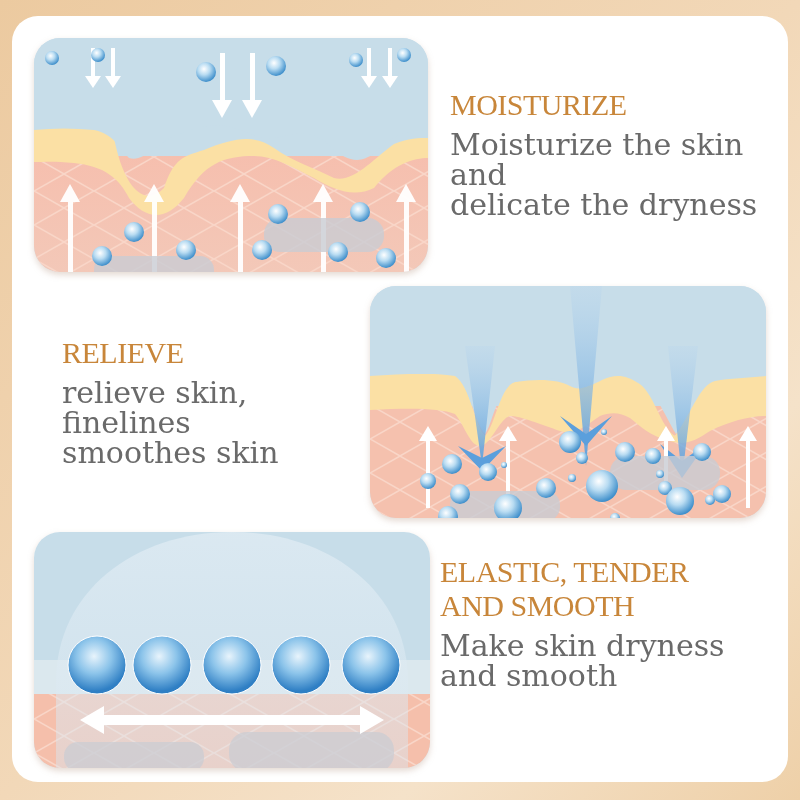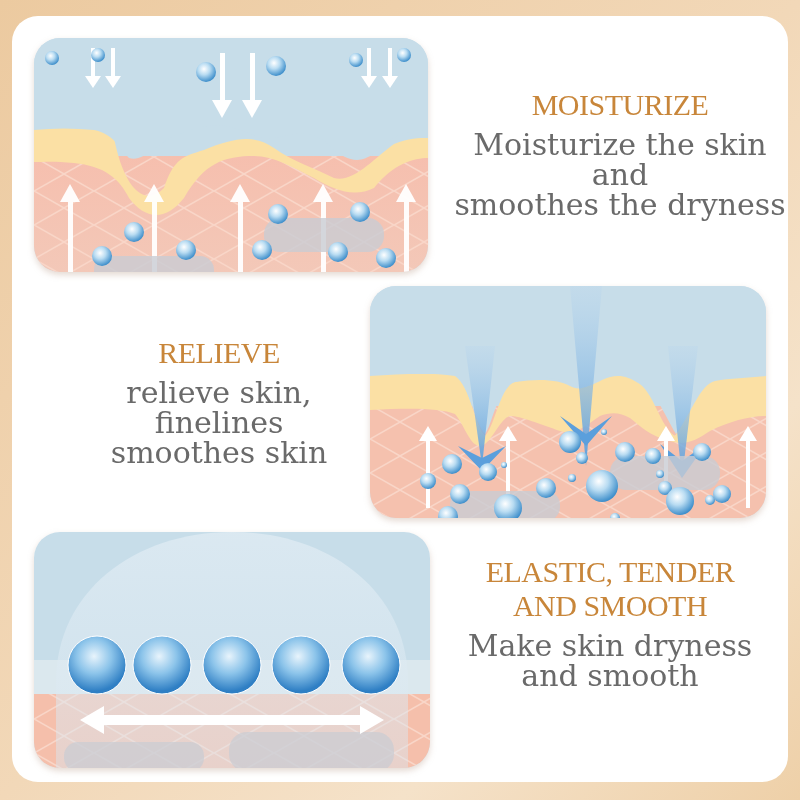--- a/index.html
+++ b/index.html
@@ -19,38 +19,38 @@
     position: absolute;
     border-radius: 26px;
     overflow: hidden;
     box-shadow: 0 3px 6px rgba(180,150,130,0.35);
   }
   .panel svg { display: block; width: 100%; height: 100%; }
   #panel1 { left: 34px; top: 38px; width: 394px; height: 234px; }
   #panel2 { left: 370px; top: 286px; width: 396px; height: 232px; }
   #panel3 { left: 34px; top: 532px; width: 396px; height: 236px; }
 
-  .caption { position: absolute; text-align: center; }
+  .caption { position: absolute; }
   .caption .title {
     color: #c8863a;
     font-family: "Liberation Serif", "DejaVu Serif", serif;
     font-size: 30px;
     line-height: 34px;
     letter-spacing: -0.5px;
     text-transform: uppercase;
   }
   .caption .desc {
     color: #6a6a6a;
     font-family: "DejaVu Serif", "Liberation Serif", serif;
     font-size: 30px;
     line-height: 30px;
     margin-top: 8px;
   }
   #cap1 { left: 450px; top: 88px; width: 340px; }
-  #cap2 { left: 84px; top: 336px; width: 270px; }
+  #cap2 { left: 62px; top: 336px; width: 270px; }
   #cap3 { left: 440px; top: 555px; width: 340px; }
 </style>
 </head>
 <body>
 
 <div class="card"></div>
 
 <div class="panel" id="panel1">
   <svg viewBox="0 0 394 234" preserveAspectRatio="none">
     <defs>
@@ -126,21 +126,21 @@
   </svg>
 </div>
 
 <div class="caption" id="cap1">
   <div class="title">
     <div>MOISTURIZE</div>
   </div>
   <div class="desc">
     <div>Moisturize the skin</div>
     <div>and</div>
-    <div>smoothes the dryness</div>
+    <div>delicate the dryness</div>
   </div>
 </div>
 
 <div class="panel" id="panel2">
   <svg viewBox="0 0 396 232" preserveAspectRatio="none">
     <defs>
       <radialGradient id="bub2" cx="40%" cy="35%" r="65%">
         <stop offset="0" stop-color="#ffffff"></stop>
         <stop offset="0.45" stop-color="#b9dcf2"></stop>
         <stop offset="1" stop-color="#3f8fcb"></stop>

